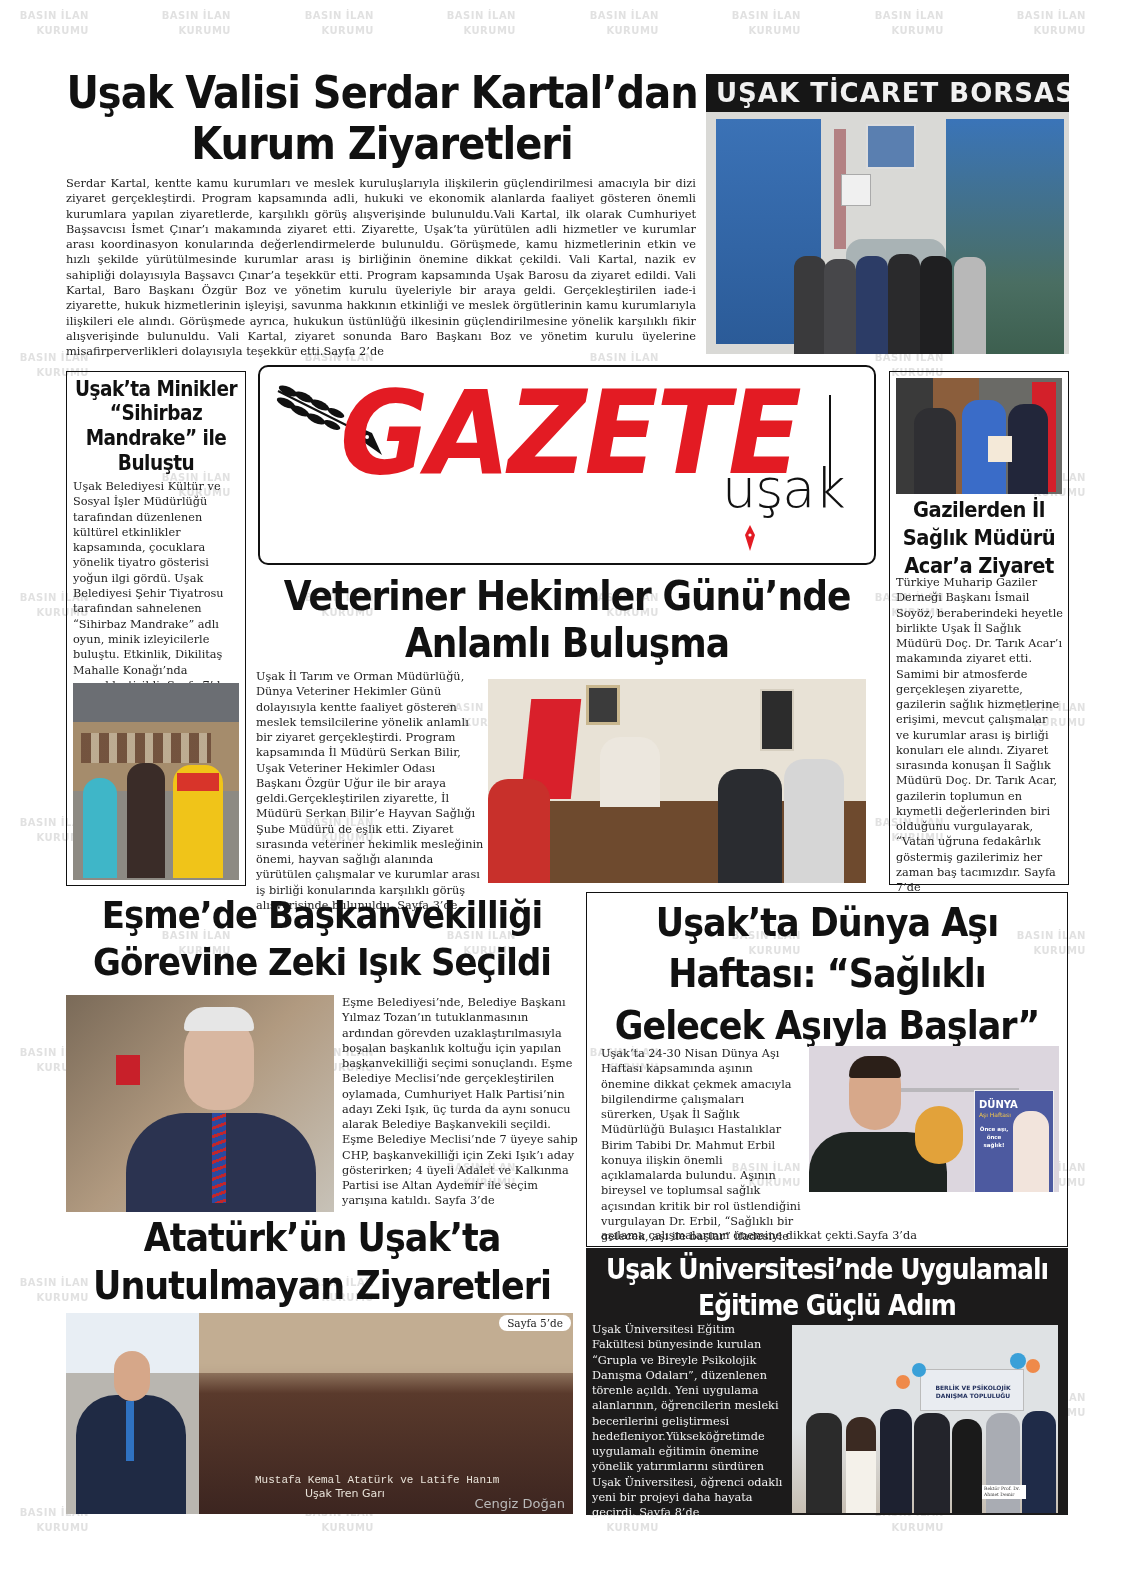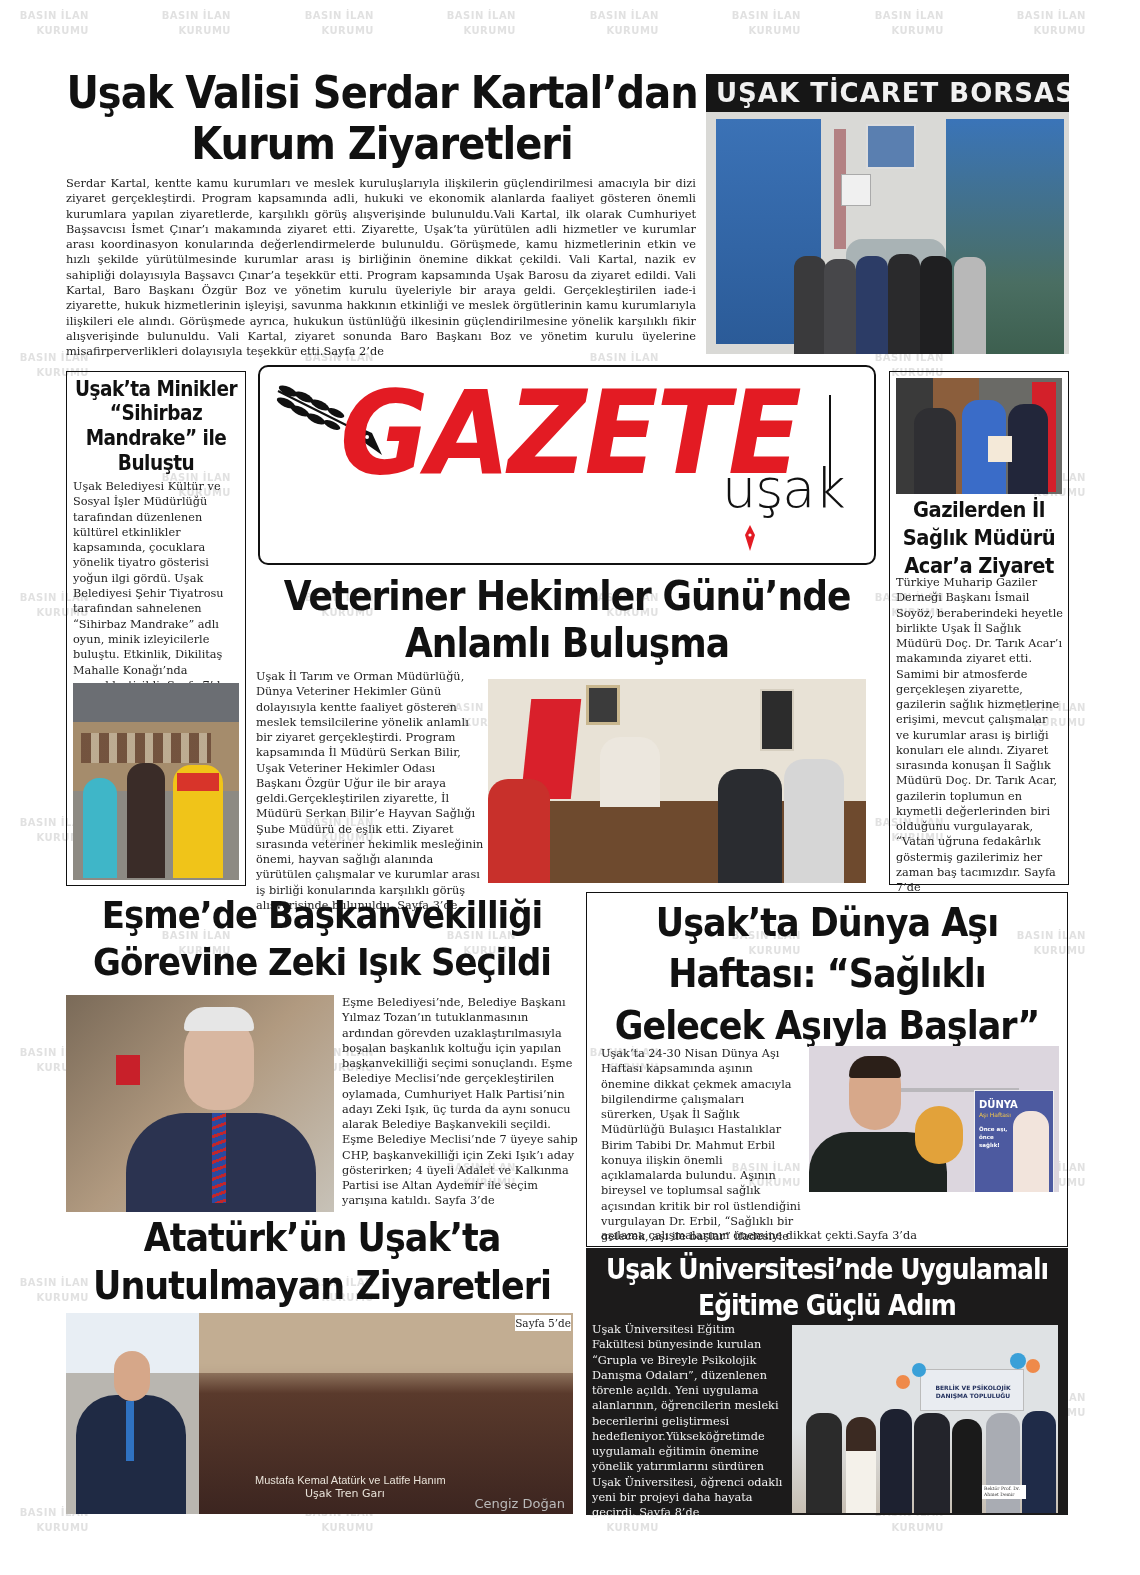--- a/index.html
+++ b/index.html
@@ -363,21 +363,21 @@
 <div class="abs body-text" style="left:342px; top:995px; width:238px; font-size:11.3px; line-height:15.25px;">Eşme Belediyesi’nde, Belediye Başkanı Yılmaz Tozan’ın tutuklanmasının ardından görevden uzaklaştırılmasıyla boşalan başkanlık koltuğu için yapılan başkanvekilliği seçimi sonuçlandı. Eşme Belediye Meclisi’nde gerçekleştirilen oylamada, Cumhuriyet Halk Partisi’nin adayı Zeki Işık, üç turda da aynı sonucu alarak Belediye Başkanvekili seçildi. Eşme Belediye Meclisi’nde 7 üyeye sahip CHP, başkanvekilliği için Zeki Işık’ı aday gösterirken; 4 üyeli Adalet ve Kalkınma Partisi ise Altan Aydemir ile seçim yarışına katıldı. Sayfa 3’de</div>
 
 <div class="abs boxed" style="left:586px; top:892px; width:482px; height:355px;">
   <div class="headline" style="position:absolute;left:0;top:12px;width:480px;font-size:35px;line-height:46px;">
     <div>Uşak’ta Dünya Aşı</div>
     <div>Haftası: “Sağlıklı</div>
     <div>Gelecek Aşıyla Başlar”</div>
   </div>
   <div class="body-text" style="position:absolute;left:14px;top:153px;width:200px;font-size:11.3px;line-height:15.25px;">Uşak’ta 24-30 Nisan Dünya Aşı Haftası kapsamında aşının önemine dikkat çekmek amacıyla bilgilendirme çalışmaları sürerken, Uşak İl Sağlık Müdürlüğü Bulaşıcı Hastalıklar Birim Tabibi Dr. Mahmut Erbil konuya ilişkin önemli açıklamalarda bulundu. Aşının bireysel ve toplumsal sağlık açısından kritik bir rol üstlendiğini vurgulayan Dr. Erbil, “Sağlıklı bir gelecek, aşı ile başlar” ifadesiyle</div>
   <div class="body-text" style="position:absolute;left:14px;top:335px;width:440px;font-size:11.3px;line-height:15.25px;white-space:nowrap;">aşılama çalışmalarının önemine dikkat çekti.Sayfa 3’da</div>
-  <div class="photo" style="left:222px; top:153px; width:250px; height:146px; background:#dcd6de;">
+  <div class="photo" style="left:222px; top:153px; width:250px; height:146px; background:#dcd6de;text-align:center;">
     <div style="position:absolute;left:60px;top:42px;width:150px;height:4px;background:#b9b7bb;"></div>
     <div style="position:absolute;left:0;top:86px;width:138px;height:88px;background:#1e2421;border-radius:40px 40px 0 0;"></div>
     <div style="position:absolute;left:40px;top:12px;width:52px;height:72px;background:#d7a88a;border-radius:26px;"></div>
     <div style="position:absolute;left:40px;top:10px;width:52px;height:22px;background:#2b1f18;border-radius:26px 26px 4px 4px;"></div>
     <div style="position:absolute;left:106px;top:60px;width:48px;height:58px;background:#e2a23a;border-radius:24px;"></div>
     <div style="position:absolute;left:165px;top:44px;width:80px;height:128px;background:#4d5aa0;border:1px solid #eee;">
       <div style="position:absolute;left:4px;top:8px;font-family:'DejaVu Sans',sans-serif;font-weight:bold;font-size:10px;color:#fff;">DÜNYA</div>
       <div style="position:absolute;left:4px;top:20px;font-family:'DejaVu Sans',sans-serif;font-size:6px;color:#f7c948;">Aşı Haftası</div>
       <div style="position:absolute;left:4px;top:34px;width:30px;font-family:'DejaVu Sans',sans-serif;font-weight:bold;font-size:5.5px;line-height:8px;color:#fff;">Önce aşı, önce sağlık!</div>
       <div style="position:absolute;left:38px;top:20px;width:36px;height:100px;background:#f2e4dc;border-radius:16px 16px 0 0;"></div>
@@ -389,22 +389,22 @@
   <div>Atatürk’ün Uşak’ta</div>
   <div style="margin-top:6px;">Unutulmayan Ziyaretleri</div>
 </div>
 <div class="photo" style="left:66px; top:1313px; width:133px; height:201px; background:linear-gradient(180deg,#e8eef4 0 30%,#b9b6b0 30%);">
   <div style="position:absolute;left:10px;top:82px;width:110px;height:119px;background:#1f2a44;border-radius:40px 40px 0 0;"></div>
   <div style="position:absolute;left:48px;top:38px;width:36px;height:50px;background:#d6a789;border-radius:18px;"></div>
   <div style="position:absolute;left:60px;top:88px;width:8px;height:60px;background:#2f72c2;"></div>
 </div>
 <div class="photo" style="left:199px; top:1313px; width:374px; height:201px; background:linear-gradient(180deg,#a58c72 0 25%,#5a3a2c 40%,#3c2520);">
   <div style="position:absolute;left:0;top:0;width:374px;height:60px;background:#c9b59a;opacity:.8"></div>
-  <div style="position:absolute;right:2px;top:2px;background:#fff;padding:2px 0;font-family:'DejaVu Serif',serif;font-size:10.5px;color:#222;">Sayfa 5’de</div>
-  <div style="position:absolute;left:56px;top:161px;font-family:Liberation Sans, sans-serif;font-size:11px;color:#e8e2d8;">Mustafa Kemal Atatürk ve Latife Hanım</div>
+  <div style="position:absolute;right:2px;top:2px;background:#fff;padding:2px 8px;font-family:'DejaVu Serif',serif;font-size:10.5px;color:#222;border-radius:8px;">Sayfa 5’de</div>
+  <div style="position:absolute;left:56px;top:161px;font-family:Liberation Mono, monospace;font-size:11px;color:#e8e2d8;">Mustafa Kemal Atatürk ve Latife Hanım</div>
   <div style="position:absolute;left:106px;top:174px;font-family:'DejaVu Sans',sans-serif;font-size:11px;color:#e8e2d8;">Uşak Tren Garı</div>
   <div style="position:absolute;right:8px;bottom:3px;font-family:'DejaVu Sans',sans-serif;font-size:13px;color:#bbb;">Cengiz Doğan</div>
 </div>
 
 <div class="abs dark-box" style="left:586px; top:1248px; width:482px; height:267px;">
   <div class="headline" style="position:absolute;left:0;top:8px;width:482px;font-size:25px;line-height:32px;">
     <div>Uşak Üniversitesi’nde Uygulamalı</div>
     <div>Eğitime Güçlü Adım</div>
   </div>
   <div class="body-text" style="position:absolute;left:6px;top:74px;width:196px;font-size:11.3px;line-height:15.25px;">Uşak Üniversitesi Eğitim Fakültesi bünyesinde kurulan “Grupla ve Bireyle Psikolojik Danışma Odaları”, düzenlenen törenle açıldı. Yeni uygulama alanlarının, öğrencilerin mesleki becerilerini geliştirmesi hedefleniyor.Yükseköğretimde uygulamalı eğitimin önemine yönelik yatırımlarını sürdüren Uşak Üniversitesi, öğrenci odaklı yeni bir projeyi daha hayata geçirdi. Sayfa 8’de</div>

